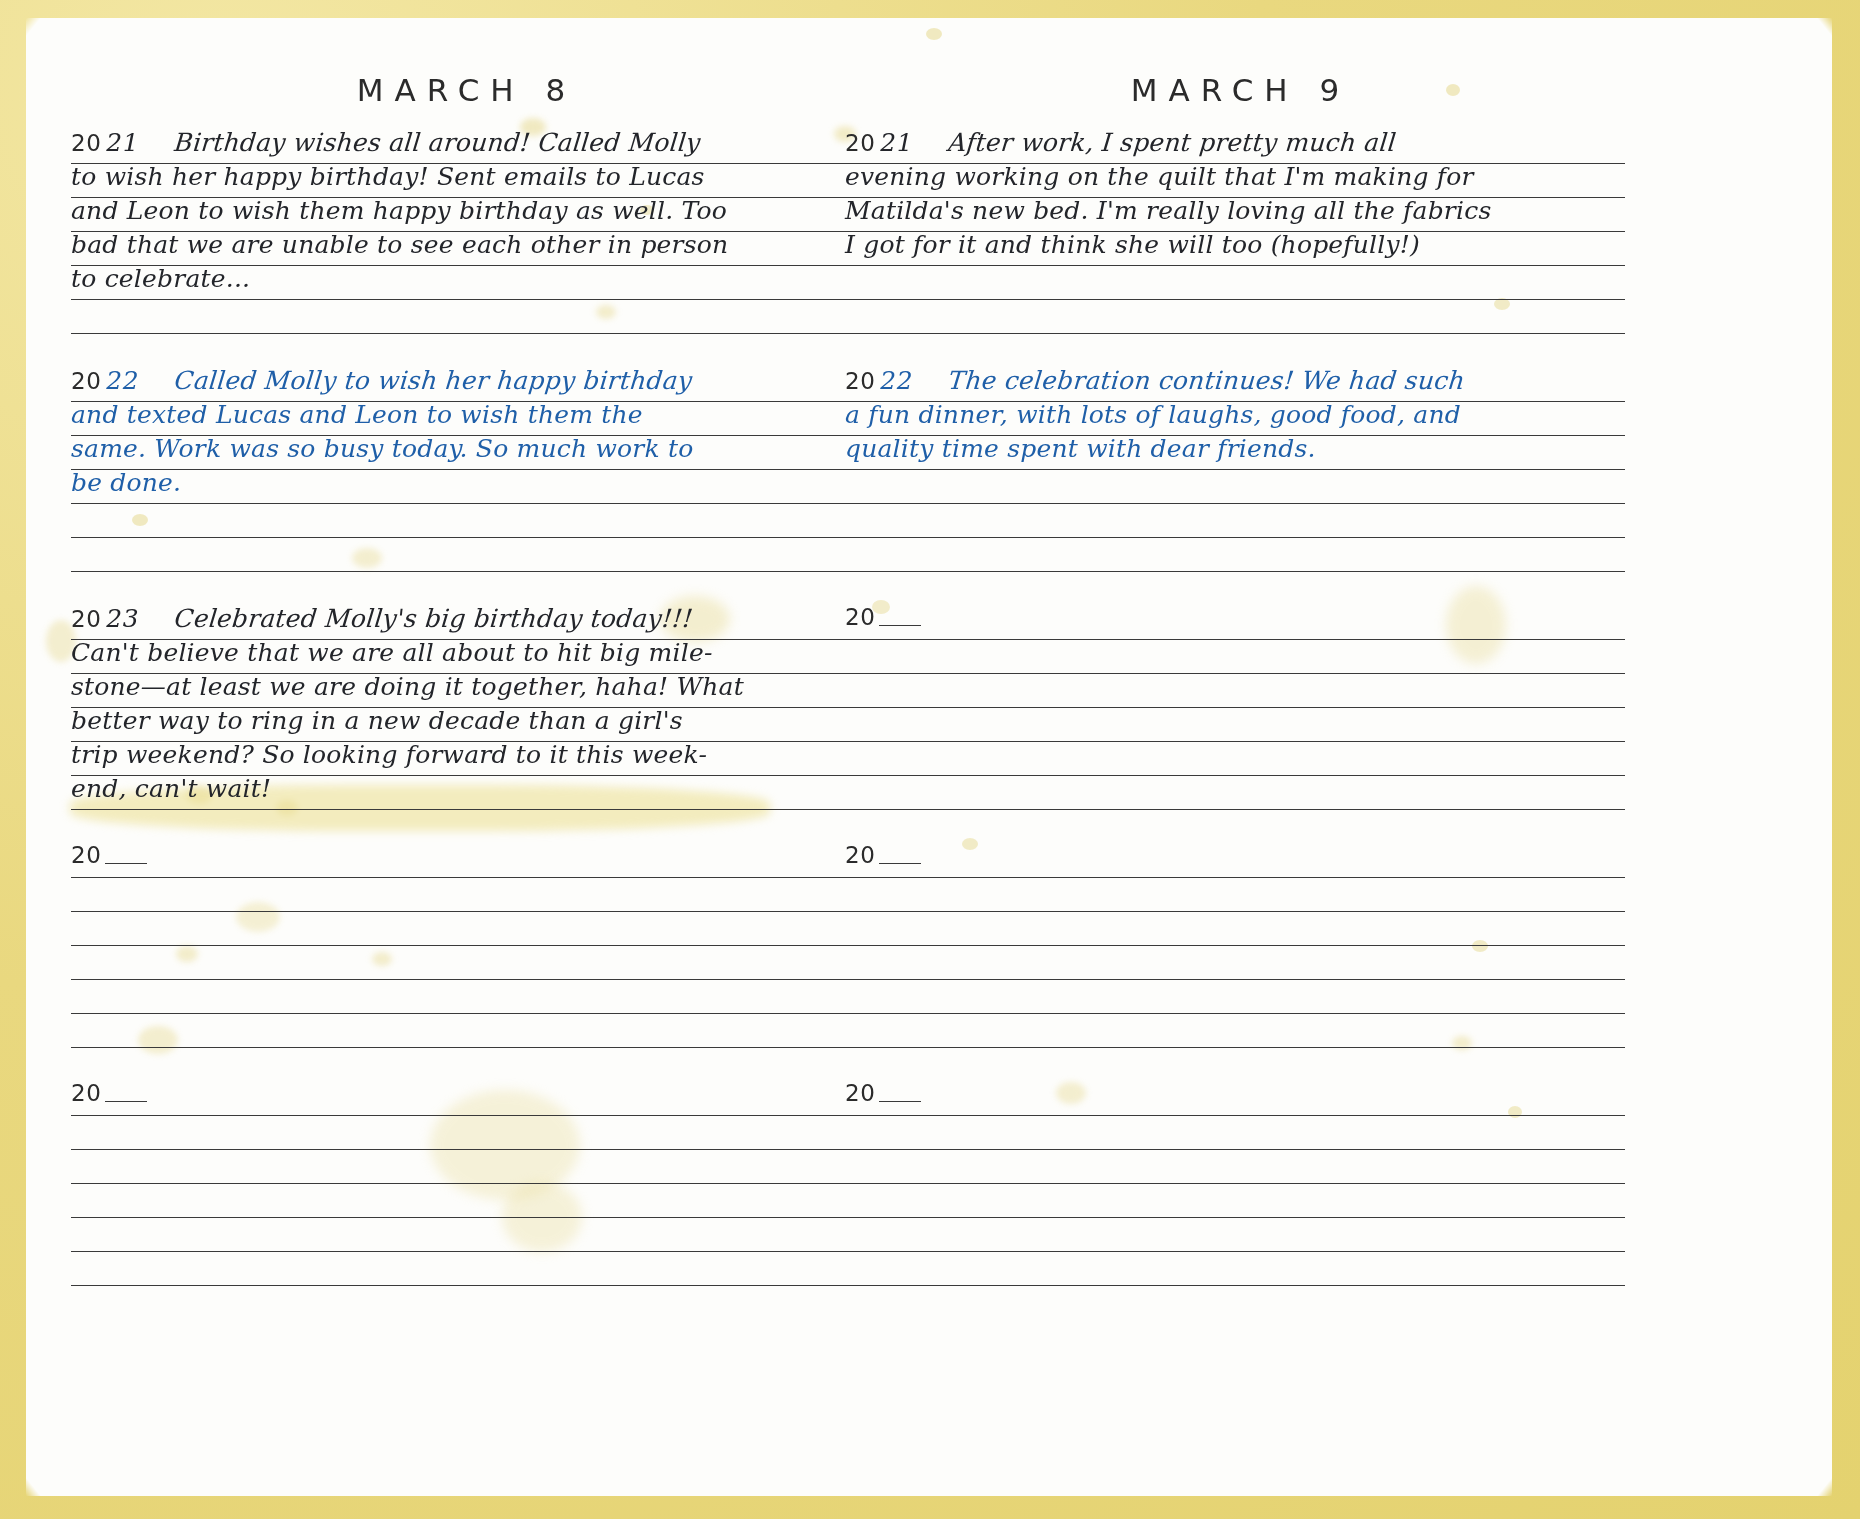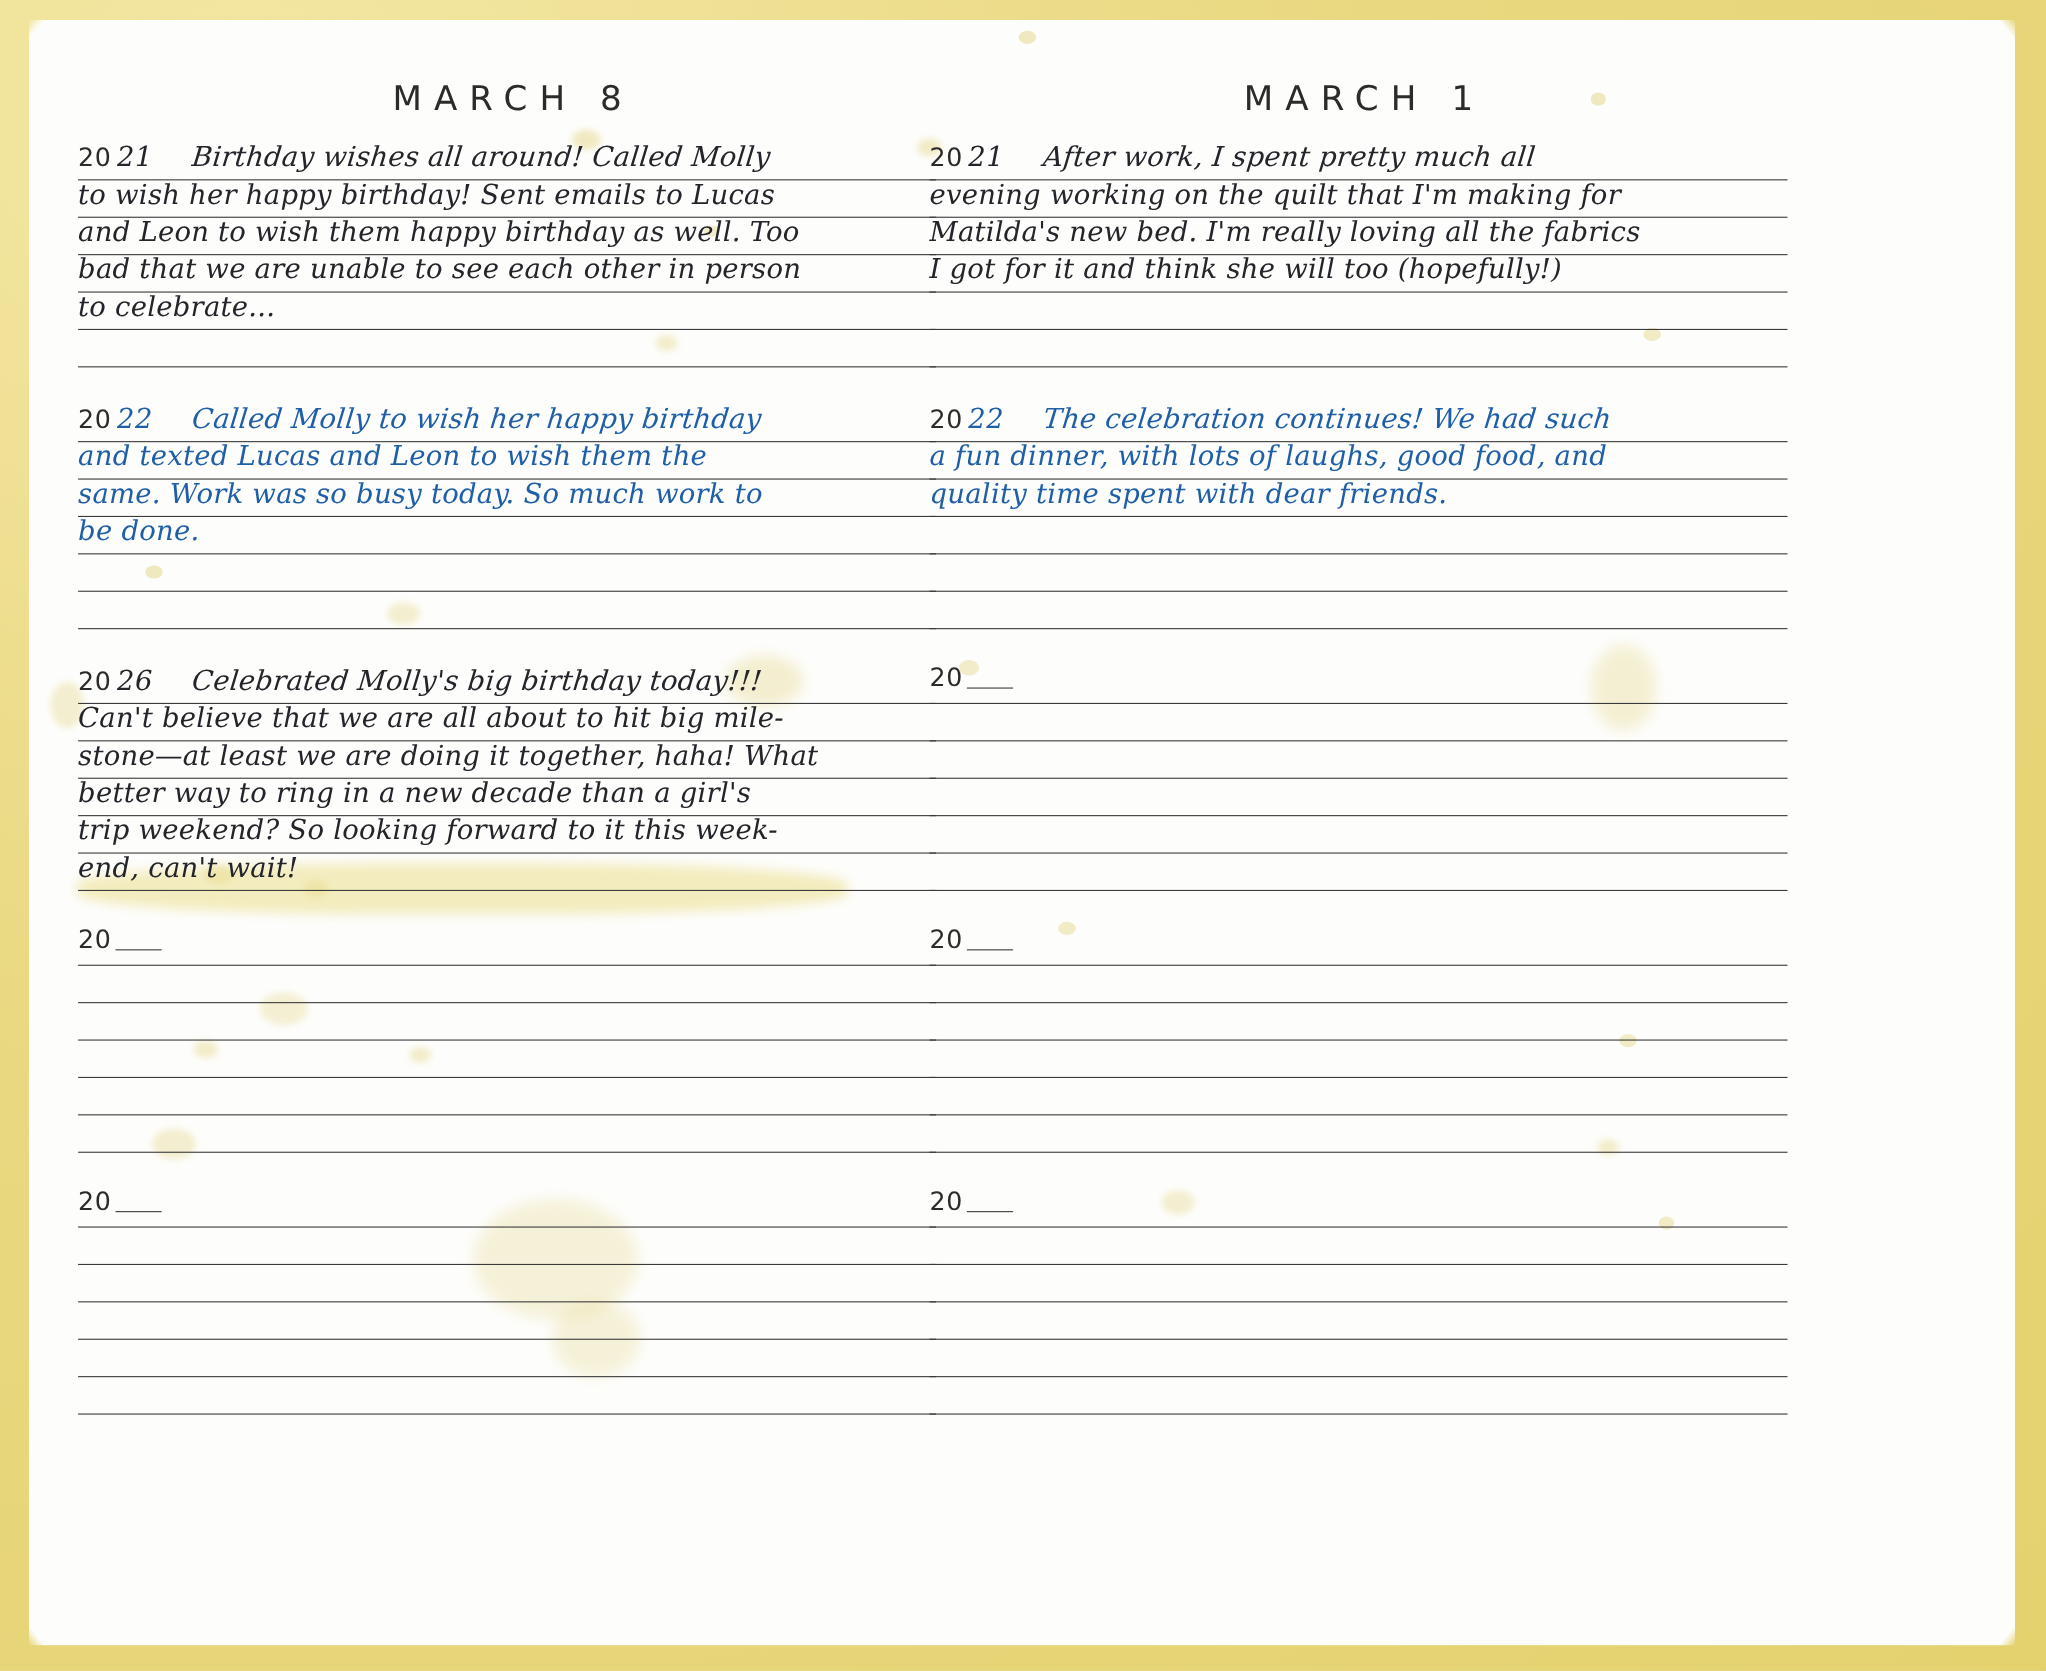--- a/index.html
+++ b/index.html
@@ -205,21 +205,21 @@
           </div>
           <div class="line"><span class="hand ink-blue cont">and texted Lucas and Leon to wish them the</span></div>
           <div class="line"><span class="hand ink-blue cont">same. Work was so busy today. So much work to</span></div>
           <div class="line"><span class="hand ink-blue cont">be done.</span></div>
           <div class="line"></div>
           <div class="line"></div>
         </div>
         <div class="entry-gap"></div>
         <div class="entry">
           <div class="line first">
-            <span class="year-stamp">20<span class="year-digits ink-black">26</span></span>
+            <span class="year-stamp">20<span class="year-digits ink-black">23</span></span>
             <span class="hand ink-black after-stamp">Celebrated Molly's big birthday today!!!</span>
           </div>
           <div class="line"><span class="hand ink-black cont">Can't believe that we are all about to hit big mile-</span></div>
           <div class="line"><span class="hand ink-black cont">stone—at least we are doing it together, haha! What</span></div>
           <div class="line"><span class="hand ink-black cont">better way to ring in a new decade than a girl's</span></div>
           <div class="line"><span class="hand ink-black cont">trip weekend? So looking forward to it this week-</span></div>
           <div class="line"><span class="hand ink-black cont">end, can't wait!</span></div>
         </div>
         <div class="entry-gap"></div>
         <div class="entry">
@@ -240,21 +240,21 @@
           <div class="line"></div>
           <div class="line"></div>
           <div class="line"></div>
           <div class="line"></div>
           <div class="line"></div>
         </div>
       </div>
   </div>
 
   <div class="page-col" id="col-right">
-    <div class="date-heading">MARCH 1</div>
+    <div class="date-heading">MARCH 9</div>
     <div class="entries" id="entries-right">
         <div class="entry">
           <div class="line first">
             <span class="year-stamp">20<span class="year-digits ink-black">21</span></span>
             <span class="hand ink-black after-stamp">After work, I spent pretty much all</span>
           </div>
           <div class="line"><span class="hand ink-black cont">evening working on the quilt that I'm making for</span></div>
           <div class="line"><span class="hand ink-black cont">Matilda's new bed. I'm really loving all the fabrics</span></div>
           <div class="line"><span class="hand ink-black cont">I got for it and think she will too (hopefully!)</span></div>
           <div class="line"></div>

